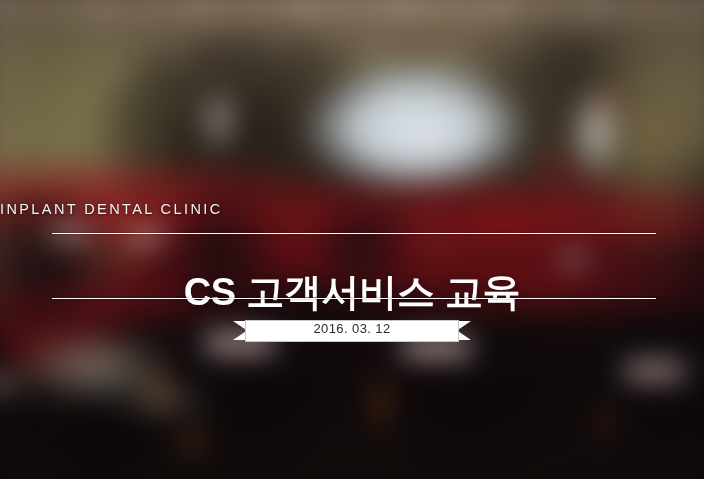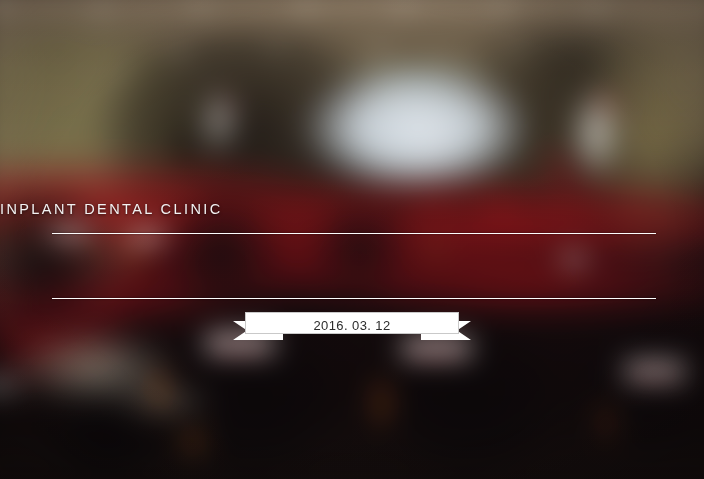--- a/index.html
+++ b/index.html
@@ -275,27 +275,27 @@
     clip-path: polygon(0 0, 50px 0, 50px 19px, 0 19px, 14px 9.5px);
   }
   #ribbon-tail-right {
     right: 0;
     clip-path: polygon(0 0, 50px 0, 36px 9.5px, 50px 19px, 0 19px);
   }
   #ribbon-center {
     position: absolute;
     left: 12px;
     right: 12px;
-    top: 0;
+    top: 8px;
     height: 22px;
     background: #ffffff;
     border: 1px solid #c9c9c9;
     box-sizing: border-box;
     display: flex;
-    align-items: flex-end;
+    align-items: flex-start;
     justify-content: center;
   }
   #date-text {
     color: #2c2c2c;
     font-size: 13px;
     font-weight: 400;
     letter-spacing: .4px;
     white-space: nowrap;
   }
 </style>
@@ -323,20 +323,21 @@
   </div>
   <div id="vignette"></div>
   <div id="scrim"></div>
 
   <div id="title-block">
 
     <div id="subtitle">INPLANT DENTAL CLINIC</div>
 
     <div class="rule" id="rule-top"></div>
 
+    <h1 id="main-title">CS 고객서비스 교육</h1>
 
     <div class="rule" id="rule-bottom"></div>
 
     <div id="ribbon">
       <div class="ribbon-tail" id="ribbon-tail-left"></div>
       <div class="ribbon-tail" id="ribbon-tail-right"></div>
       <div id="ribbon-center">
         <span id="date-text">2016. 03. 12</span>
       </div>
     </div>

